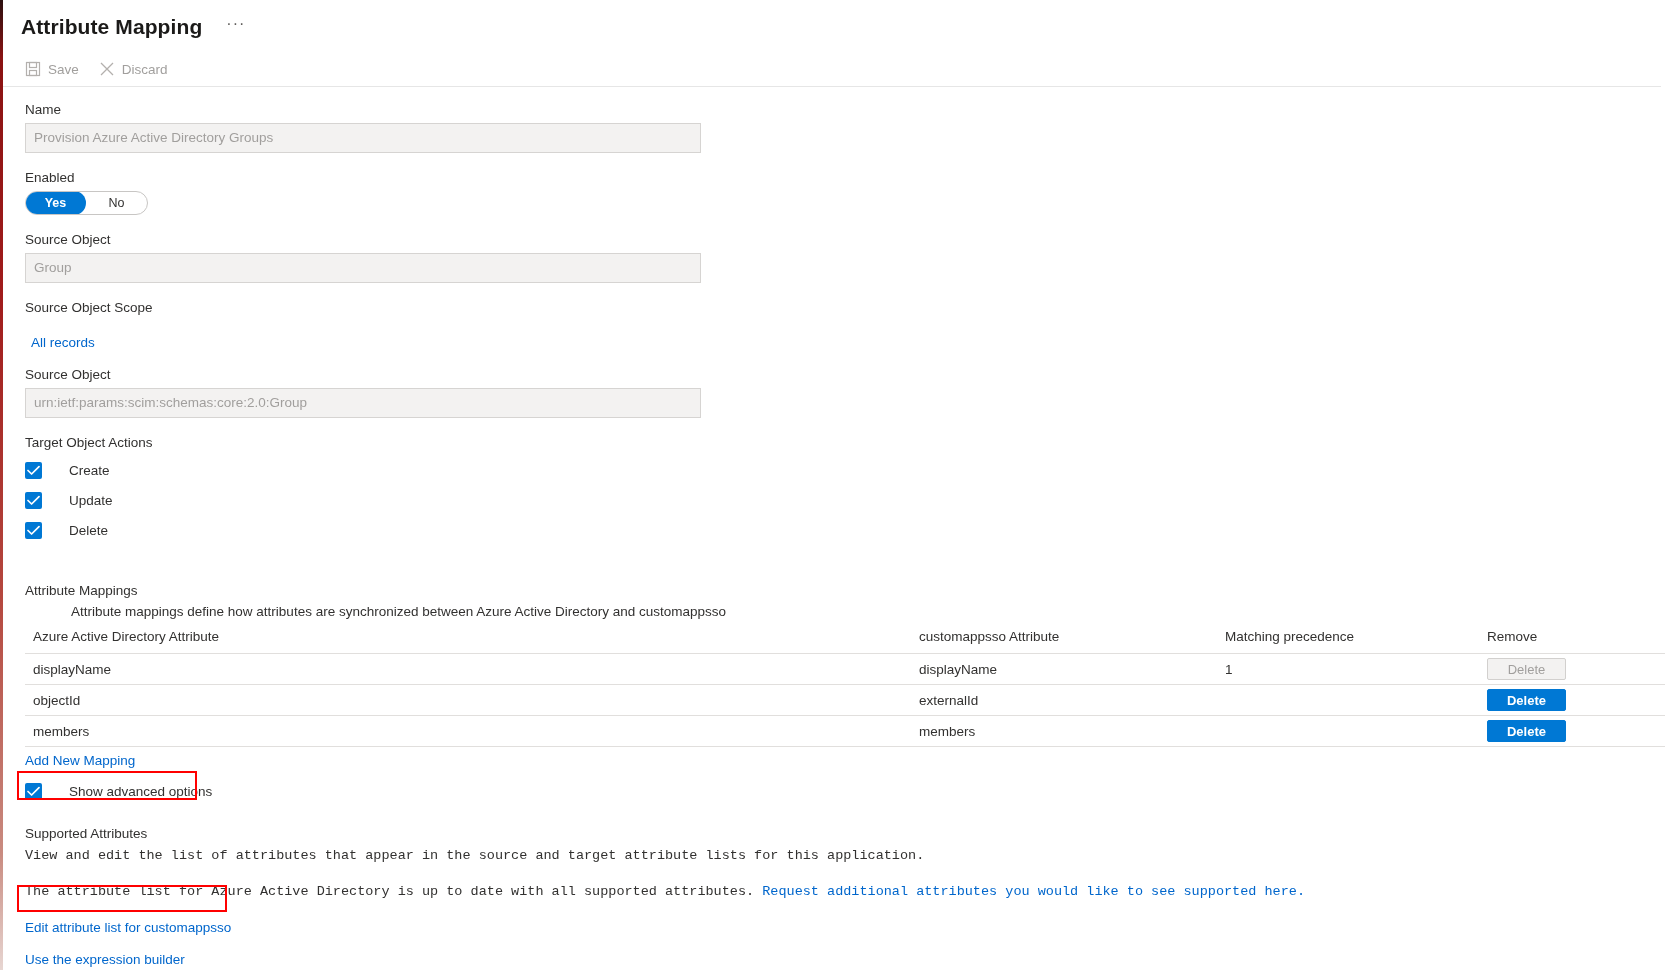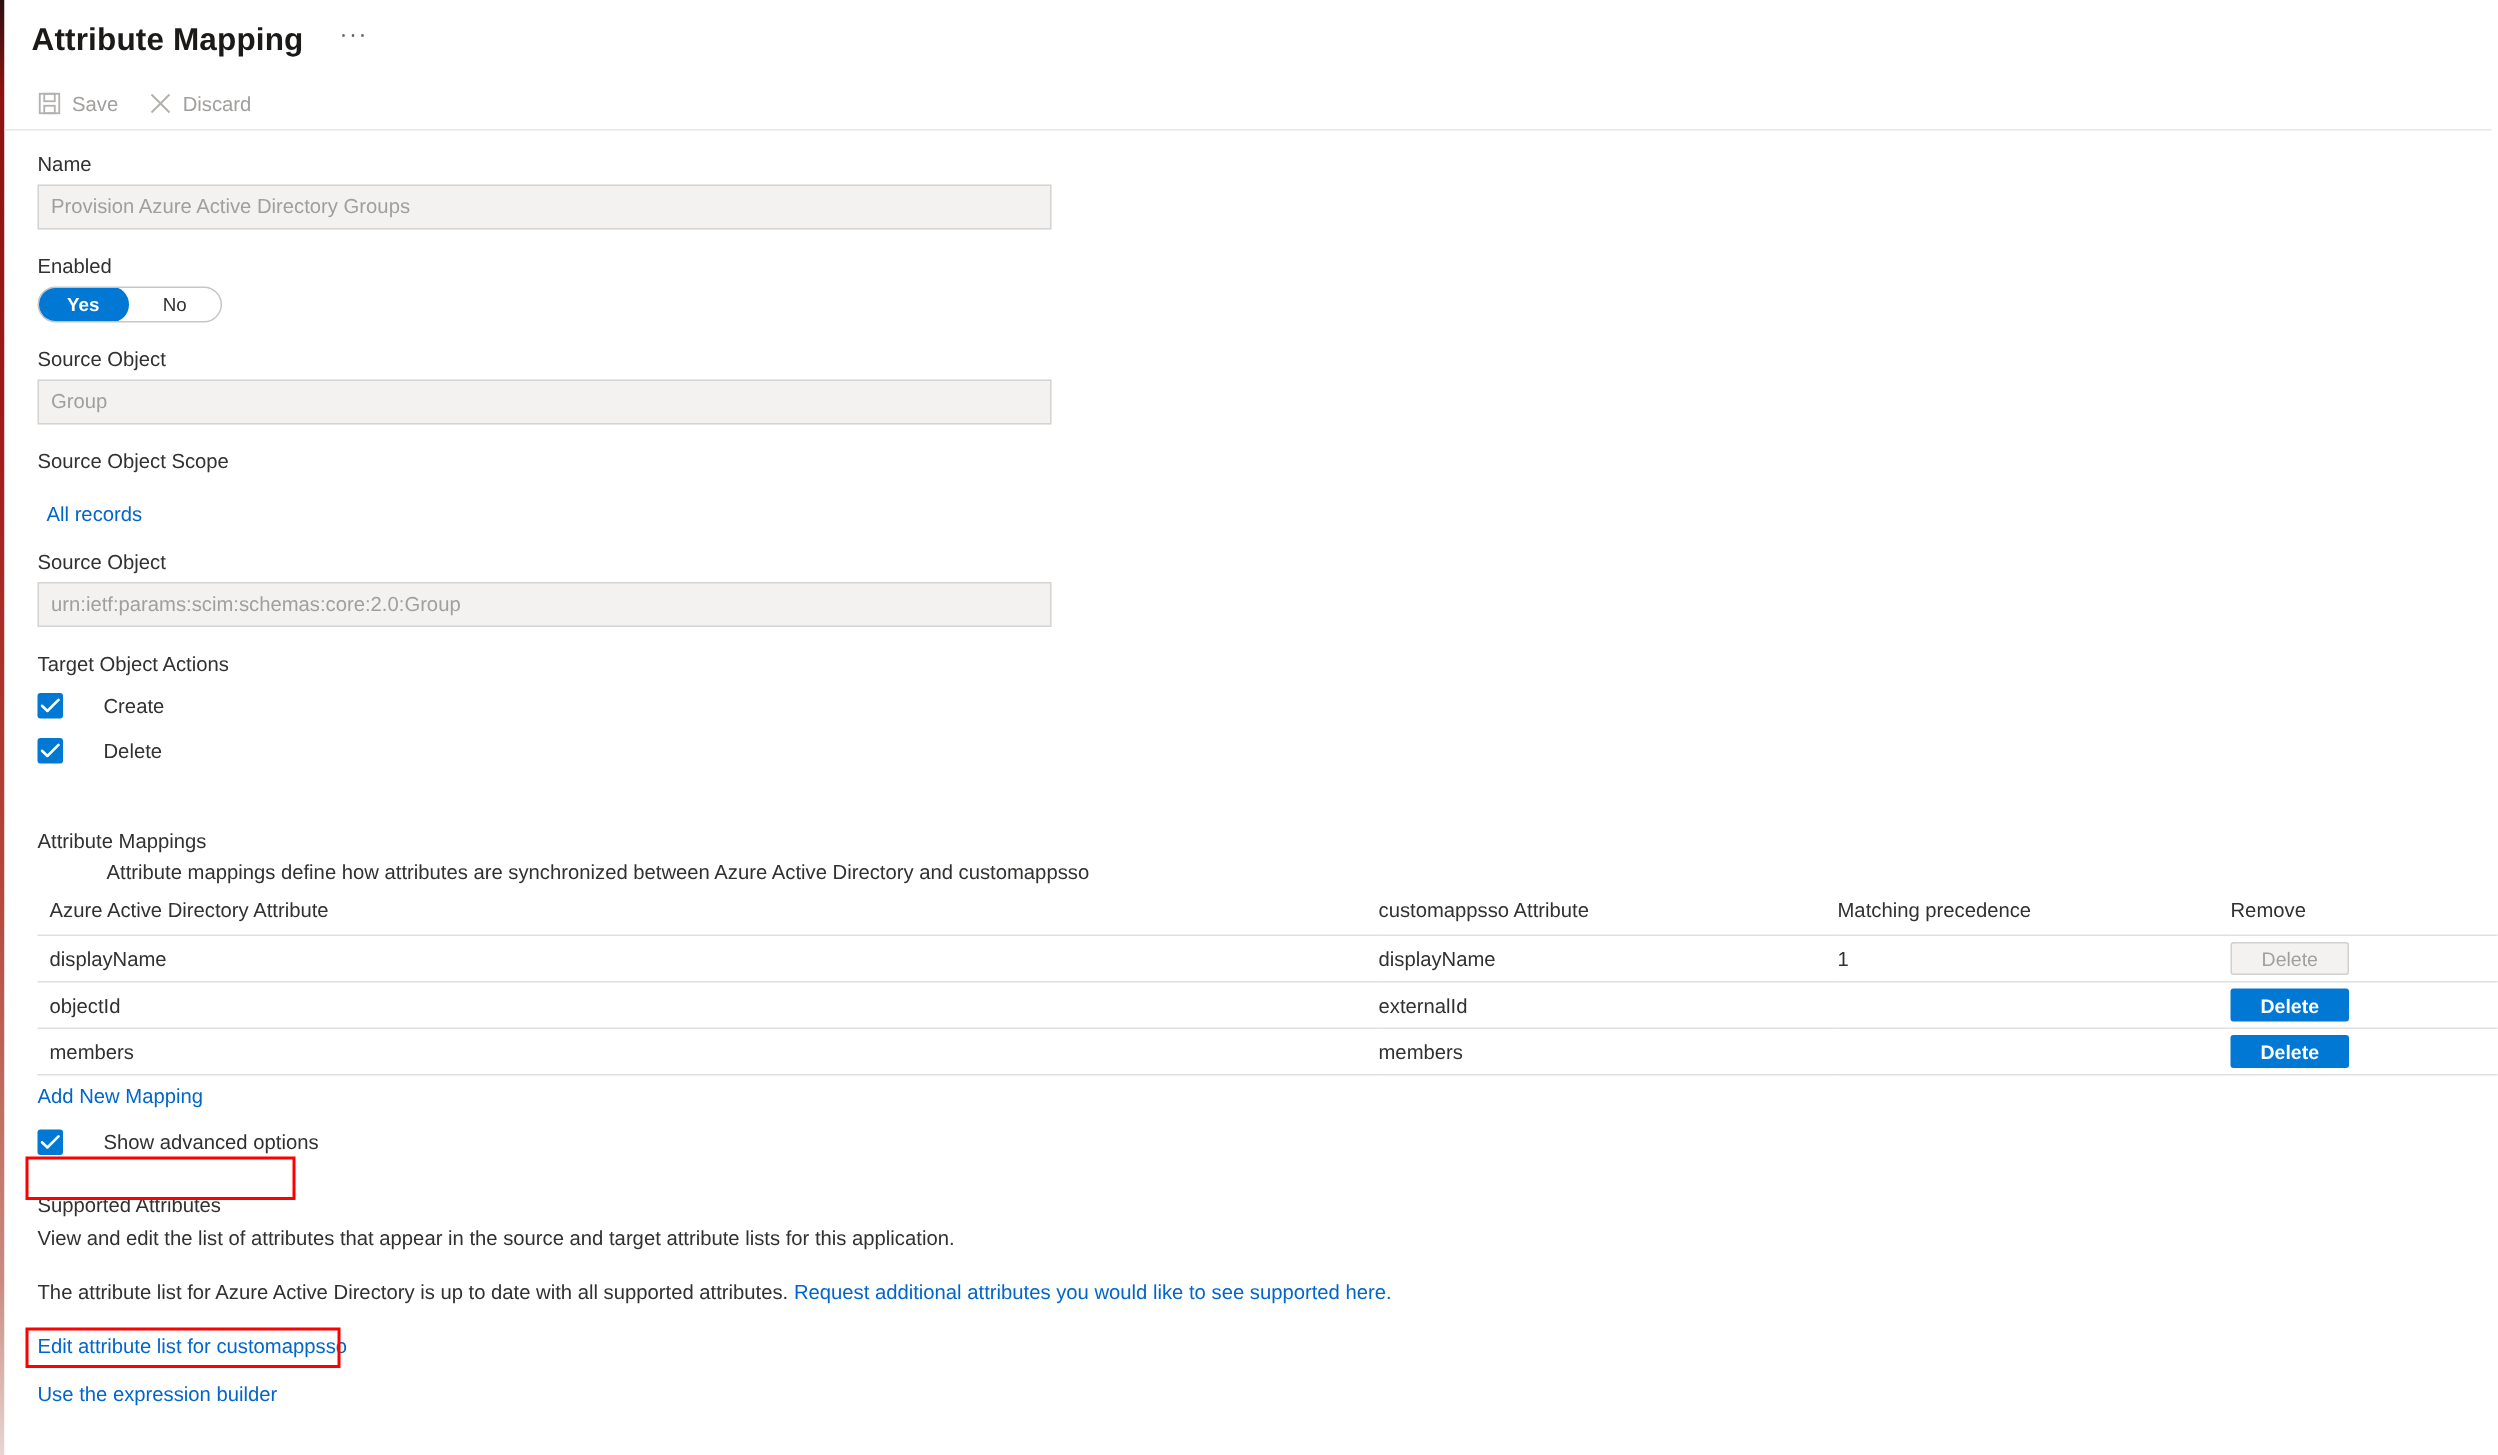--- a/index.html
+++ b/index.html
@@ -229,21 +229,21 @@
   
   .annot {
     position: absolute;
     border: 2px solid #ff0000;
     pointer-events: none;
     box-sizing: border-box;
   }
   #annot-advanced { left: 14px; top: 771px; width: 180px; height: 29px; }
   #annot-editattr { left: 14px; top: 885px; width: 210px; height: 27px; }
 
-  .para { font-size: 13.5px; color: #323130; line-height: 18px; }
+  .para { font-size: 13.5px; color: #323130; line-height: 18px; font-family: Liberation Mono, monospace; }
 </style>
 </head>
 <body>
 
 <div id="left-edge"></div>
 
 <div id="page">
 
   <div class="blade-title-row">
     <div class="blade-title">Attribute Mapping</div>
@@ -300,20 +300,28 @@
     <div class="spacer-16"></div>
     <div class="field-label" style="margin-bottom:11px;">Target Object Actions</div>
 
     <div class="cbrow">
       <span class="cbox">
         <svg width="13" height="11" viewBox="0 0 13 11">
             <path d="M1 5.5 L4.6 9 L12 1.6" stroke="#ffffff" stroke-width="1.7" fill="none" stroke-linecap="round" stroke-linejoin="round"></path>
           </svg>
       </span>
       <span class="cblabel">Create</span>
+    </div>
+    <div class="cbrow">
+      <span class="cbox">
+        <svg width="13" height="11" viewBox="0 0 13 11">
+            <path d="M1 5.5 L4.6 9 L12 1.6" stroke="#ffffff" stroke-width="1.7" fill="none" stroke-linecap="round" stroke-linejoin="round"></path>
+          </svg>
+      </span>
+      <span class="cblabel">Update</span>
     </div>
     <div class="cbrow">
       <span class="cbox">
         <svg width="13" height="11" viewBox="0 0 13 11">
             <path d="M1 5.5 L4.6 9 L12 1.6" stroke="#ffffff" stroke-width="1.7" fill="none" stroke-linecap="round" stroke-linejoin="round"></path>
           </svg>
       </span>
       <span class="cblabel">Delete</span>
     </div>
 

